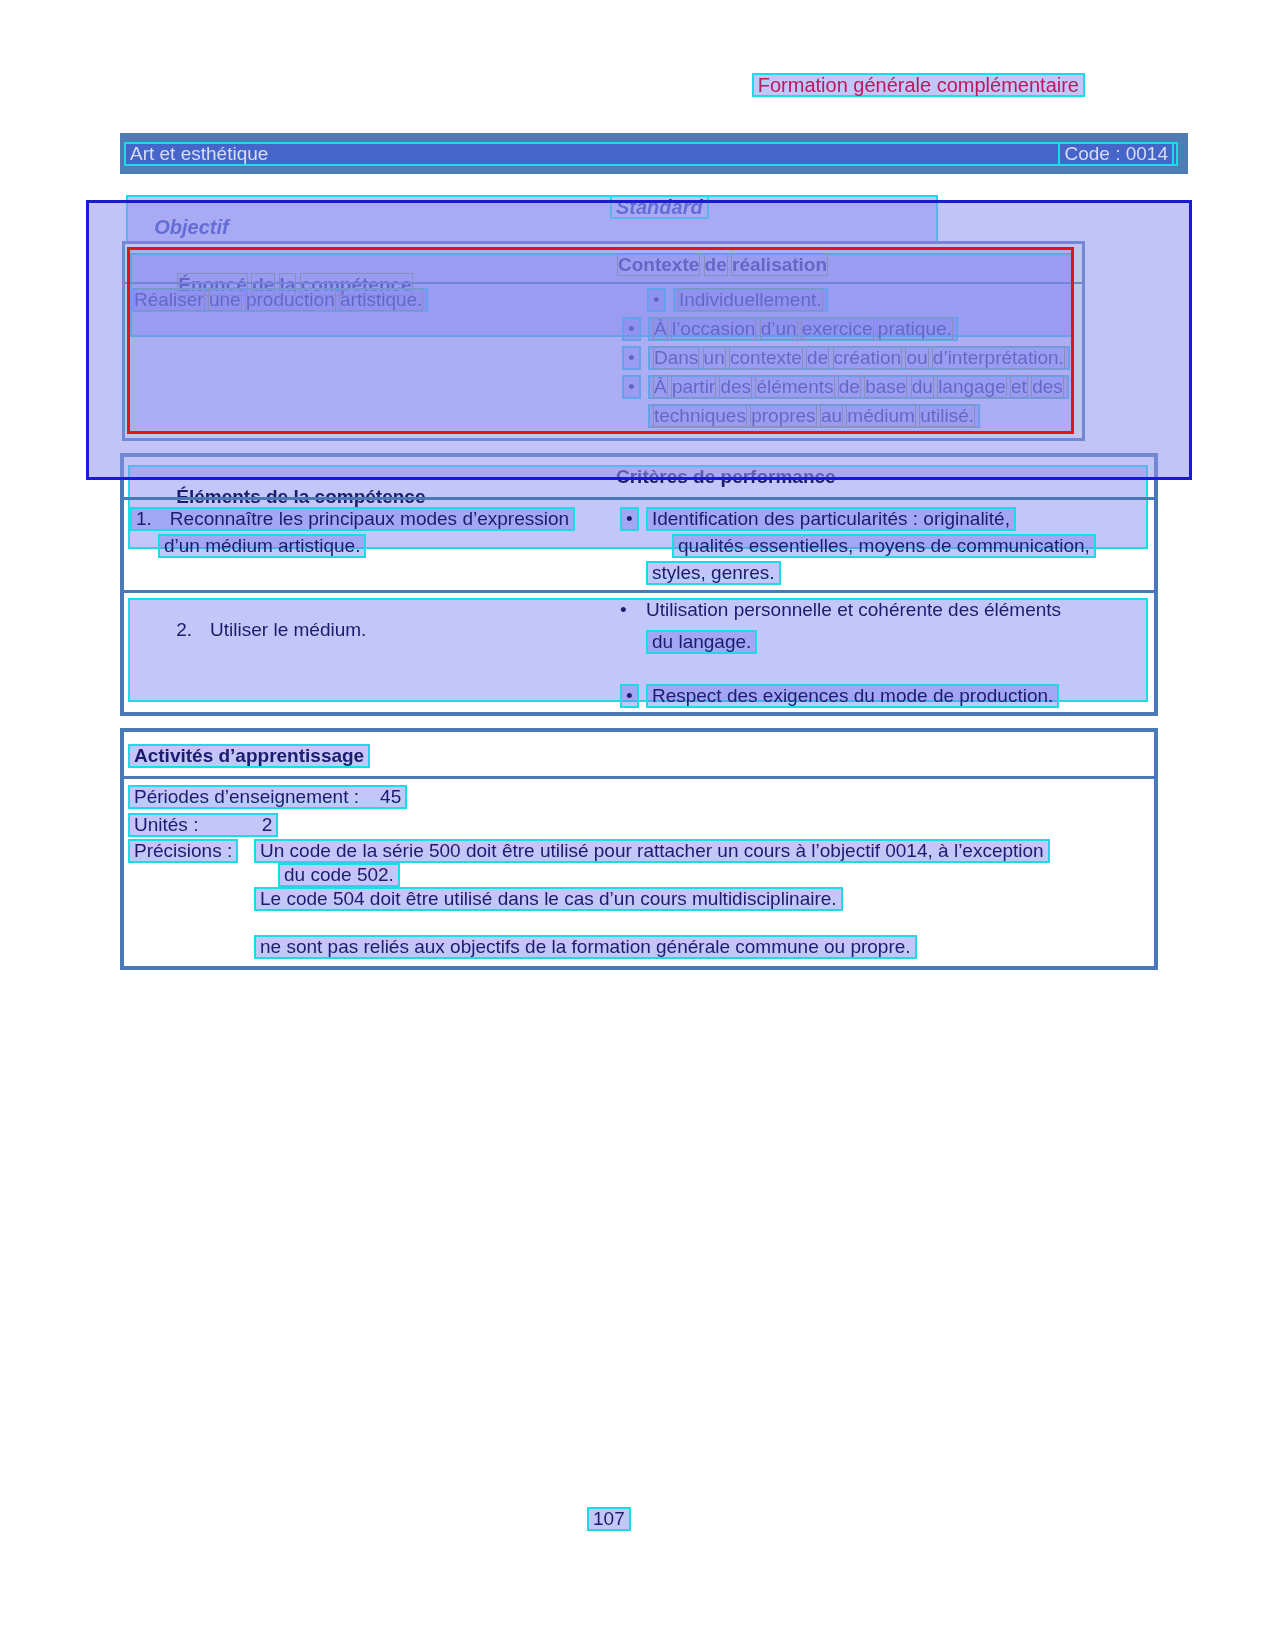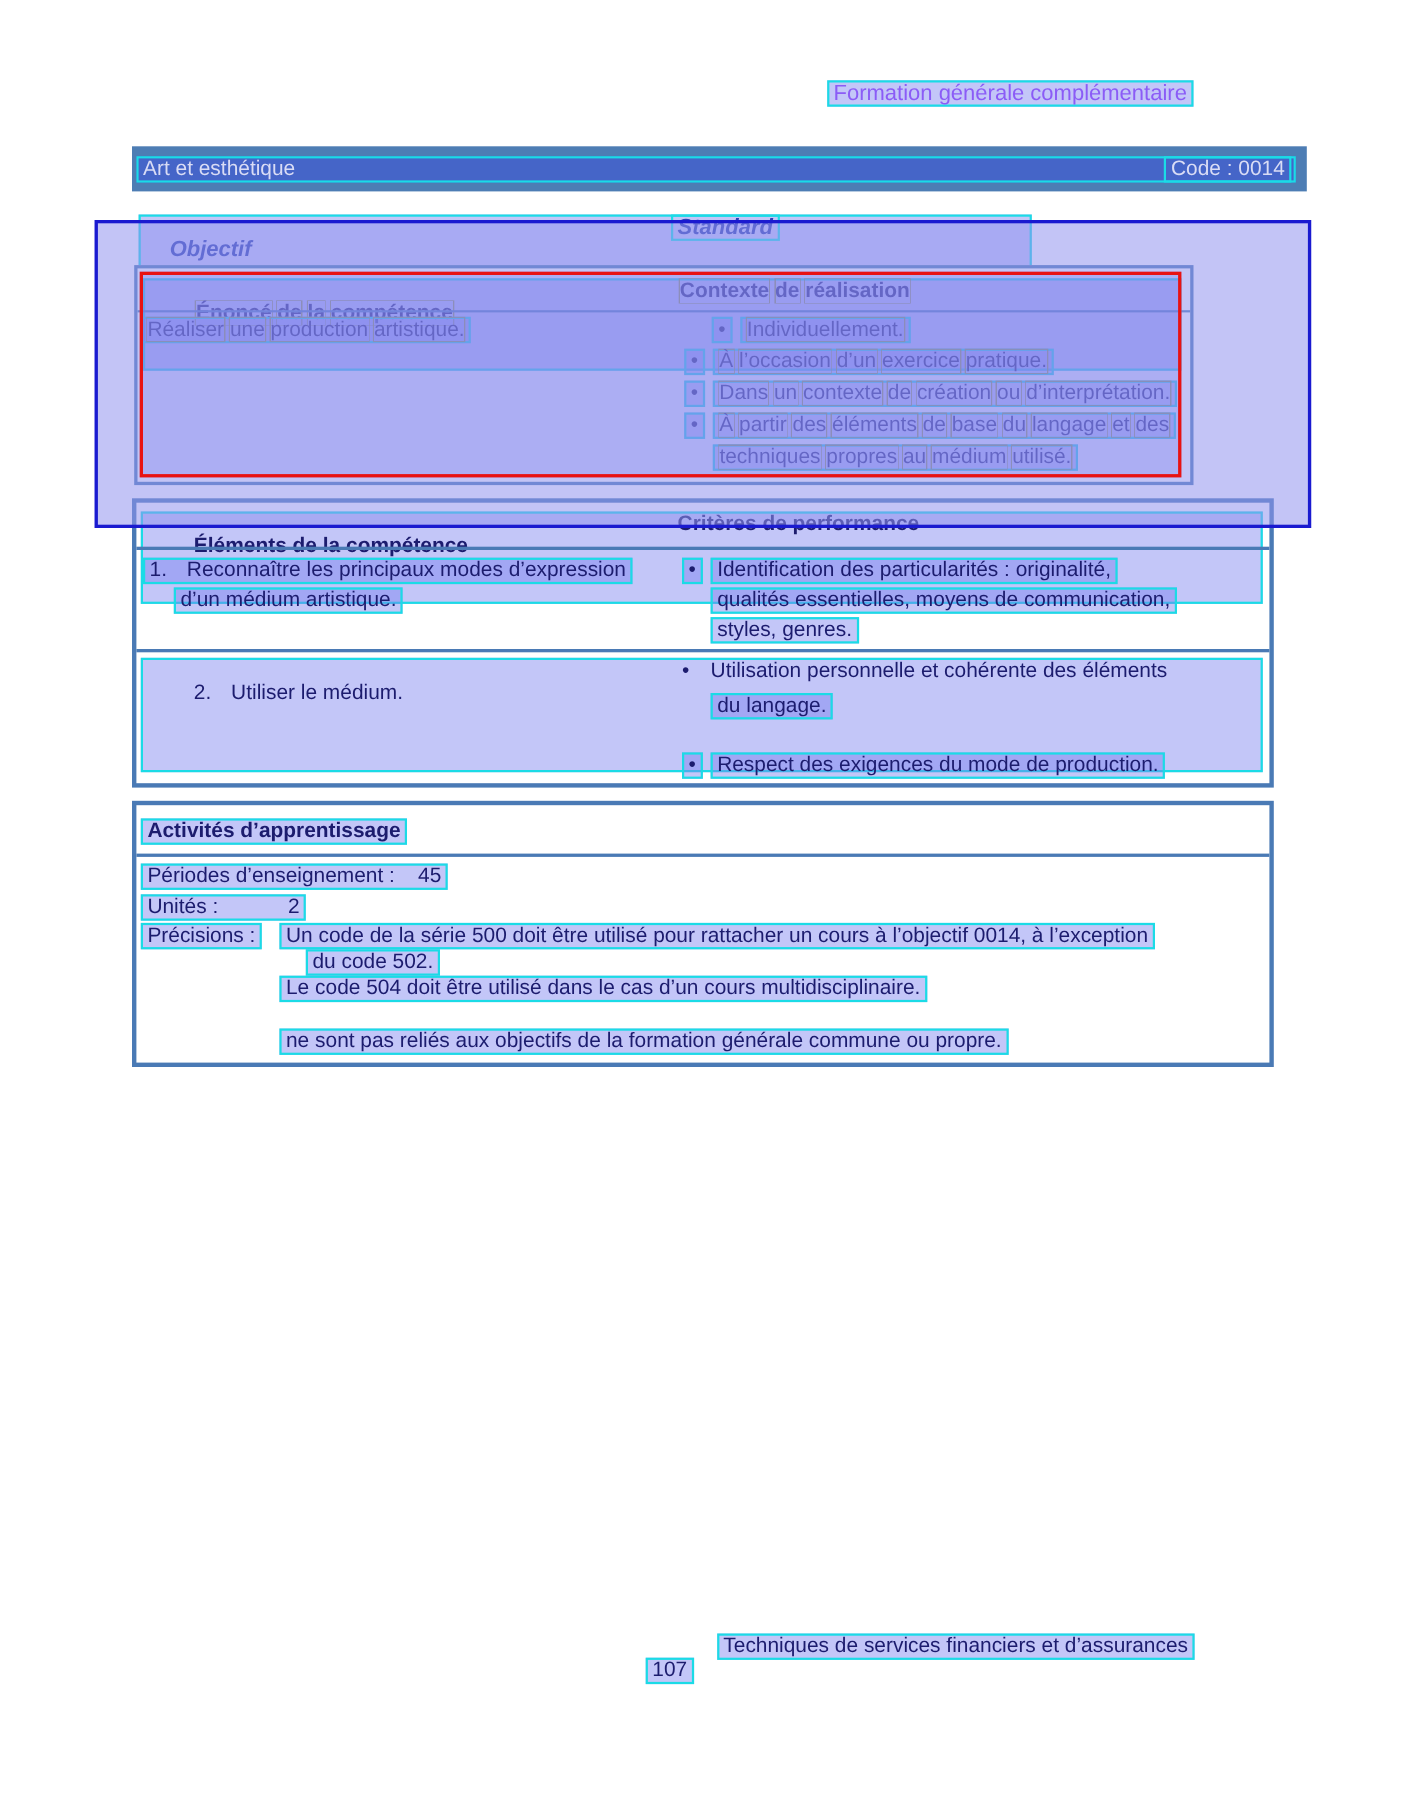--- a/index.html
+++ b/index.html
@@ -8,21 +8,21 @@
 
   
   .hl{display:inline-block;background:rgba(122,128,240,0.45);border:2px solid #1bdbe6;
       padding:0 4px;line-height:20px;white-space:pre;}
   .hl.block{display:block;position:relative;}
 
   
   .w{box-shadow:0 0 0 1px rgba(150,148,55,0.9);}
 
   
-  .hdr-right{position:absolute;top:73px;right:190px;color:#8b5cf6;font-size:20px;}
+  .hdr-right{position:absolute;top:73px;right:190px;color:#be185d;font-size:20px;}
 
   
   .titlebar{position:absolute;left:120px;top:133px;width:1068px;height:41px;background:#4d7db4;z-index:1;}
   .bar-hl{position:absolute;left:4px;right:10px;top:9px;height:20px;background:#4565c8;
           border:2px solid #1bdbe6;color:#d9dcf5;line-height:20px;padding:0 4px;}
   .bar-code{position:absolute;right:2px;top:-2px;border:2px solid #1bdbe6;padding:0 4px;line-height:20px;}
 
   
   .tbl{position:absolute;background:#ffffff;border:solid #4a7ab5;z-index:1;}
   .t1{left:122px;top:241px;width:957px;height:194px;border-width:3px;}
@@ -115,21 +115,21 @@
     <div class="line" style="left:6px;top:50px;">
       <span class="hl"><span>1.</span><span style="display:inline-block;width:18px;"></span><span>Reconnaître les principaux modes d’expression</span></span>
     </div>
     <div class="line" style="left:34px;top:77px;">
       <span class="hl">d’un médium artistique.</span>
     </div>
     <div class="line" style="left:496px;top:50px;">
       <span class="hl">•</span>
       <span class="hl" style="margin-left:2px;">Identification des particularités : originalité,</span>
     </div>
-    <div class="line" style="left:522px;top:77px;">
+    <div class="line" style="left:548px;top:77px;">
       <span class="hl">qualités essentielles, moyens de communication,</span>
     </div>
     <div class="line" style="left:522px;top:104px;">
       <span class="hl">styles, genres.</span>
     </div>
 
     <div class="divider" style="top:133px;height:3px;"></div>
 
     <div class="line" style="left:4px;top:141px;right:6px;">
       <div class="hl block">
@@ -173,16 +173,15 @@
     </div>
     <div class="line" style="left:130px;top:203px;">
       <span class="hl">ne sont pas reliés aux objectifs de la formation générale commune ou propre.</span>
     </div>
   </div>
 
   <div class="red-fill"></div>
   <div class="lavender-overlay"></div>
   <div class="red-border"></div>
 
-  <span class="hl footer-program">Techniques de services financiers et d’assurances</span>
   <span class="hl page-num">107</span>
 
 </div>
 
 </body></html>

